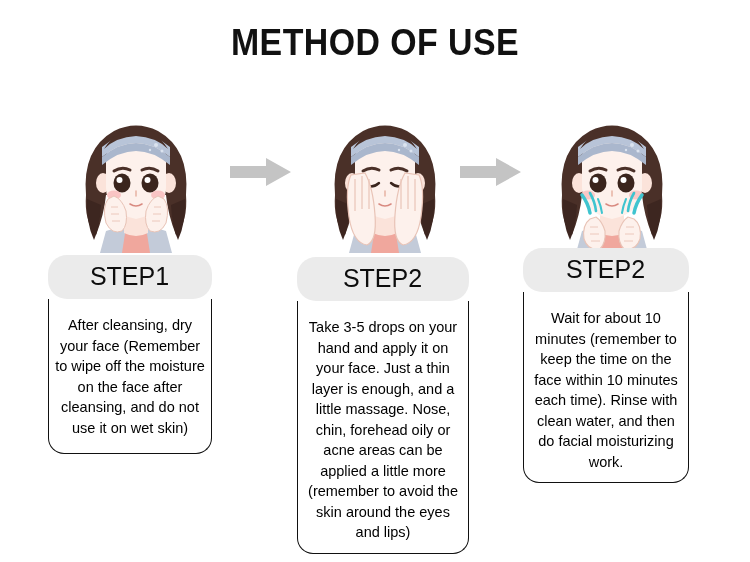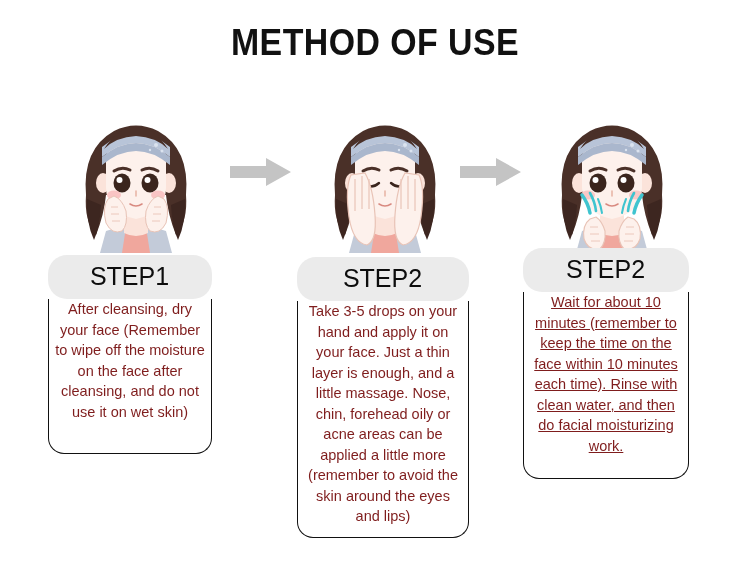--- a/index.html
+++ b/index.html
@@ -74,33 +74,33 @@
   }
   .step-body {
     border: 1.5px solid #111111;
     border-top: none;
     border-bottom-left-radius: 16px;
     border-bottom-right-radius: 16px;
     background: #ffffff;
     text-align: center;
     font-size: 14.5px;
     line-height: 20.5px;
-    color: #7f1d1d;
-    padding: 0 6px 10px 6px;
+    color: #000000;
+    padding: 16px 6px 10px 6px;
     box-sizing: border-box;
   }
 
   #card-1 { left: 48px;  top: 255px; width: 164px; }
   #card-1 .step-body { min-height: 155px; }
 
   #card-2 { left: 297px; top: 257px; width: 172px; }
   #card-2 .step-body { min-height: 225px; }
 
   #card-3 { left: 523px; top: 248px; width: 166px; }
-  #card-3 .step-body { min-height: 187px; text-decoration: underline; }
+  #card-3 .step-body { min-height: 187px; }
 </style>
 </head>
 <body>
 
 <div id="page-title">METHOD OF USE</div>
 
 <div class="illus" id="illus-1">
   <svg viewBox="0 0 160 150" xmlns="http://www.w3.org/2000/svg">
 
     <path d="M44 150 L50 128 Q80 118 110 128 L116 150 Z" fill="#c3cbd9"></path>

